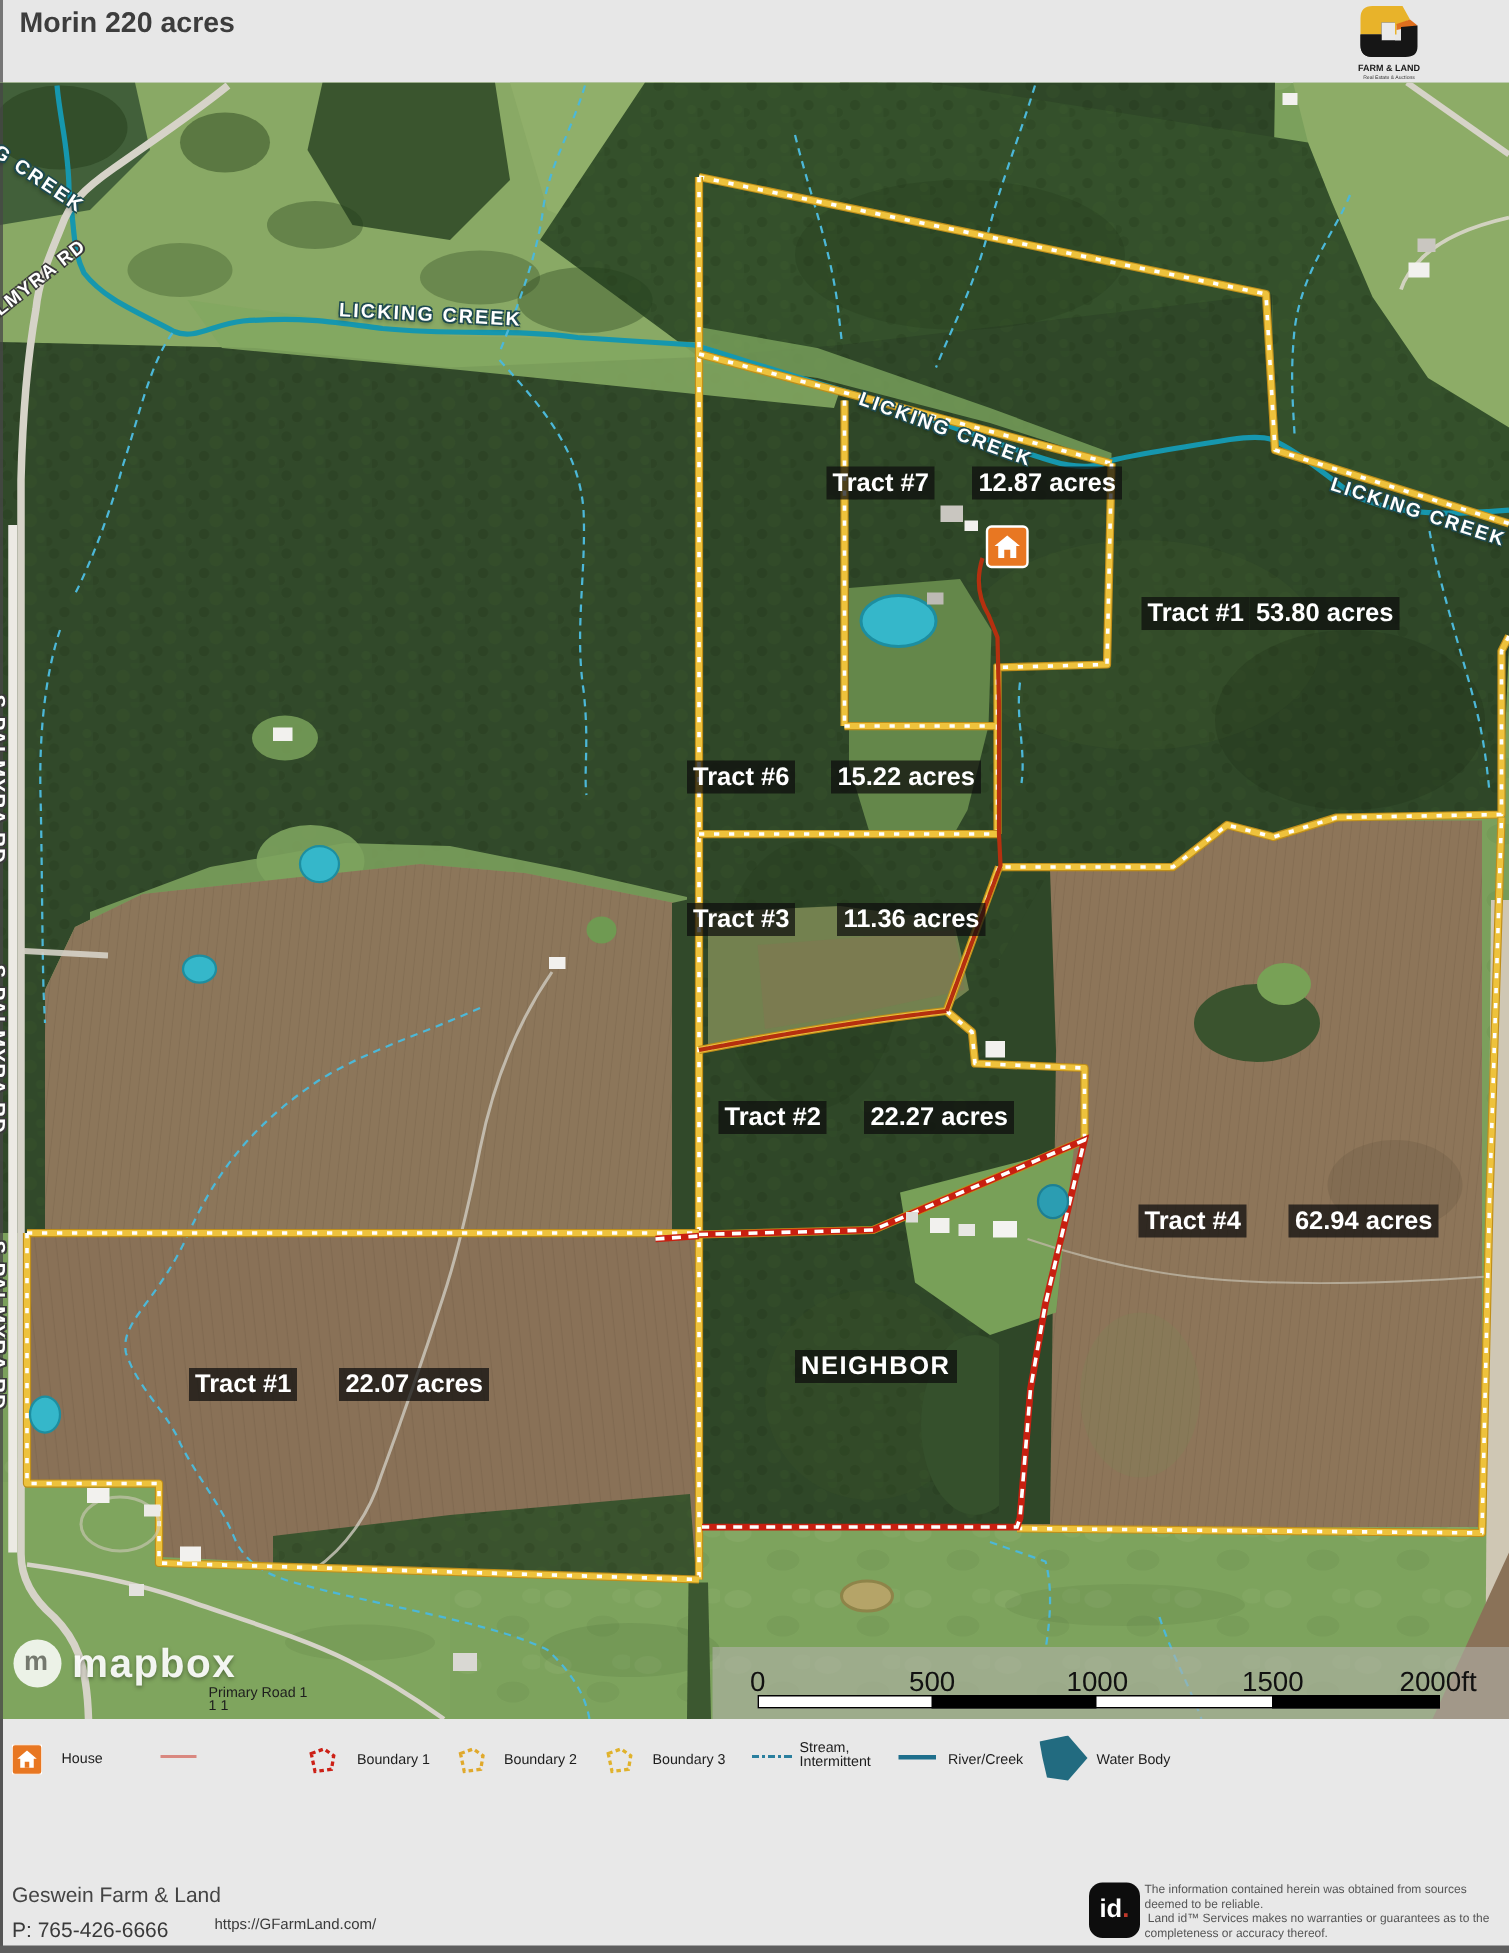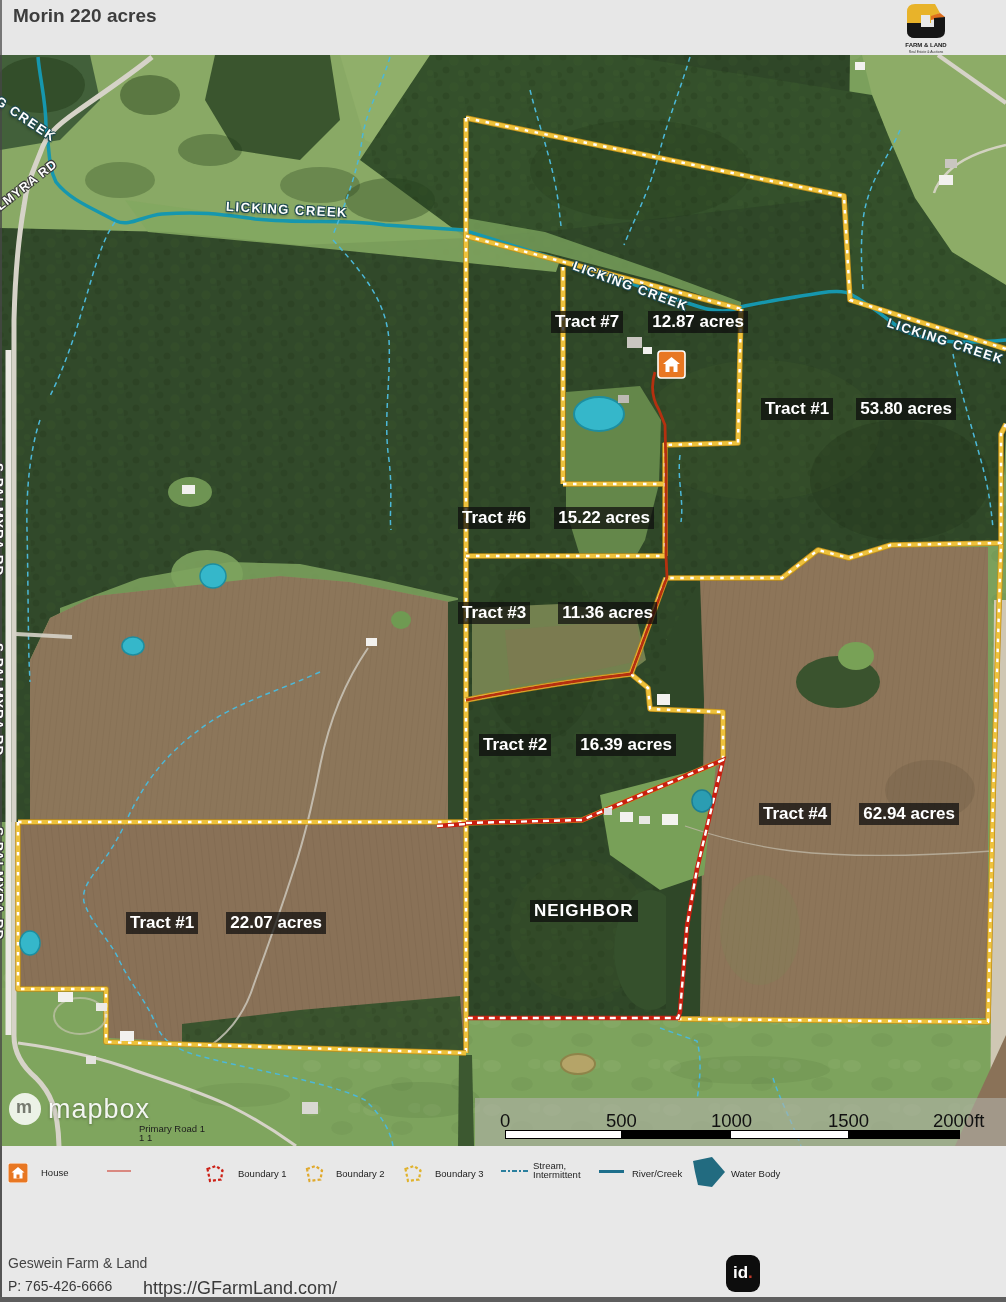--- a/index.html
+++ b/index.html
@@ -303,27 +303,27 @@
     <rect x="0" y="0" width="27" height="27" rx="3" fill="#e87722" stroke="#fff" stroke-width="1.6"></rect>
     <path d="M13.5,6 L22,13 L19.5,13 L19.5,21 L7.5,21 L7.5,13 L5,13 Z" fill="#fff"></path>
     <rect x="11.5" y="15.5" width="4" height="5.5" fill="#e87722"></rect>
   </g>
 
   <rect x="0" y="55" width="2" height="1091" fill="#474747" opacity="0.75"></rect>
 </svg>
 
 <div class="tract" style="left:551px;top:311px"><span>Tract #7</span><span style="margin-left:25px">12.87 acres</span></div>
 
-<div class="tract" style="left:761px;top:398px"><span>Tract #1</span><span style="margin-left:23px">53.80 acres</span></div>
+<div class="tract" style="left:761px;top:398px"><span>Tract #1</span><span style="">53.80 acres</span></div>
 
 <div class="tract" style="left:458px;top:507px"><span>Tract #6</span><span style="margin-left:24px">15.22 acres</span></div>
 
 <div class="tract" style="left:458px;top:602px"><span>Tract #3</span><span style="margin-left:28px">11.36 acres</span></div>
 
-<div class="tract" style="left:479px;top:734px"><span>Tract #2</span><span style="margin-left:25px">16.39 acres</span></div>
+<div class="tract" style="left:479px;top:734px"><span>Tract #2</span><span style="margin-left:25px">22.27 acres</span></div>
 
 <div class="tract" style="left:759px;top:803px"><span>Tract #4</span><span style="margin-left:28px">62.94 acres</span></div>
 
 <div class="tract" style="left:126px;top:912px"><span>Tract #1</span><span style="margin-left:28px">22.07 acres</span></div>
 
 <div class="tract" style="left:530px;top:900px"><span style="letter-spacing:1px">NEIGHBOR</span></div>
 
 <div class="maplbl" style="left:226px;top:202px;font-size:13px;letter-spacing:1.5px;transform:rotate(3deg)">LICKING CREEK</div>
 
 <div class="maplbl" style="left:576px;top:258px;font-size:13px;letter-spacing:1.5px;transform:rotate(20deg);transform-origin:left top">LICKING CREEK</div>
@@ -345,21 +345,21 @@
 <div class="abs" style="left:606px;top:1110px;font-size:18.5px;color:#111">500</div>
 <div class="abs" style="left:711px;top:1110px;font-size:18.5px;color:#111">1000</div>
 <div class="abs" style="left:828px;top:1110px;font-size:18.5px;color:#111">1500</div>
 <div class="abs" style="left:933px;top:1110px;font-size:18.5px;color:#111">2000ft</div>
 <div class="abs" style="left:505px;top:1130px;width:455px;height:9px;border:1px solid #000;box-sizing:border-box;background:#fff"></div>
 <div class="abs" style="left:621px;top:1130px;width:110px;height:9px;background:#000"></div>
 <div class="abs" style="left:848px;top:1130px;width:112px;height:9px;background:#000"></div>
 
 <div class="abs" style="left:9px;top:1093px;width:32px;height:32px;border-radius:50%;background:rgba(255,255,255,0.85)"></div>
 <div class="abs" style="left:16px;top:1097px;font-size:18px;font-weight:bold;color:#75796f">m</div>
-<div class="abs" style="left:48px;top:1094px;font-size:27px;font-weight:normal;color:rgba(255,255,255,0.92);text-shadow:0 1px 3px rgba(0,0,0,0.35);letter-spacing:1px">mapbox</div>
+<div class="abs" style="left:48px;top:1094px;font-size:27px;font-weight:bold;color:rgba(255,255,255,0.92);text-shadow:0 1px 3px rgba(0,0,0,0.35);letter-spacing:1px">mapbox</div>
 
 <div class="abs" style="left:0;top:1146px;width:1006px;height:156px;background:#e8e8e8;border-left:2px solid #555;box-sizing:border-box"></div>
 
 <svg class="abs" style="left:8px;top:1163px" width="20" height="20" viewBox="0 0 20 20">
   <rect x="0" y="0" width="20" height="20" rx="2" fill="#e87722" stroke="#fff" stroke-width="1"></rect>
   <path d="M10,4 L16.5,9.5 L14.5,9.5 L14.5,15.5 L5.5,15.5 L5.5,9.5 L3.5,9.5 Z" fill="#fff"></path>
   <rect x="8.5" y="11.5" width="3" height="4" fill="#e87722"></rect>
 </svg>
 
 <div class="leg" style="left:41px;top:1167px">House</div>
@@ -390,21 +390,22 @@
 
 <svg class="abs" style="left:693px;top:1157px" width="33" height="31" viewBox="0 0 33 31">
   <polygon points="0,4 19,0 32,15 19,30 5,28 2,15" fill="#226b80"></polygon>
 </svg>
 <div class="leg" style="left:731px;top:1168px">Water Body</div>
 
 <div class="abs" style="left:8px;top:1255px;font-size:14px;font-weight:normal;color:#444">Geswein Farm &amp; Land</div>
 
 <div class="abs" style="left:8px;top:1278px;font-size:14px;color:#3a3a3a">P: 765-426-6666</div>
 
-<div class="abs" style="left:143px;top:1278px;font-size:18px;color:#3a3a3a">https://GFarmLand.com/</div>
+<div class="abs" style="left:143px;top:1278px;font-size:10px;color:#3a3a3a">https://GFarmLand.com/</div>
 
 <div class="abs" style="left:726px;top:1255px;width:34px;height:37px;border-radius:9px;background:#0d0d0d"></div>
 <div class="abs" style="left:733px;top:1263px;font-size:17px;font-weight:bold;color:#fff">id<span style="color:#c0392b">.</span></div>
 
+<div class="abs" style="left:763px;top:1255px;width:235px;font-size:8px;line-height:9.5px;color:#555">The information contained herein was obtained from sources deemed to be reliable.<br>&nbsp;Land id™ Services makes no warranties or guarantees as to the completeness or accuracy thereof.</div>
 
 <div class="abs" style="left:0;top:1297px;width:1006px;height:5px;background:#5e5e5e"></div>
 
 </div>
 
 </body></html>

